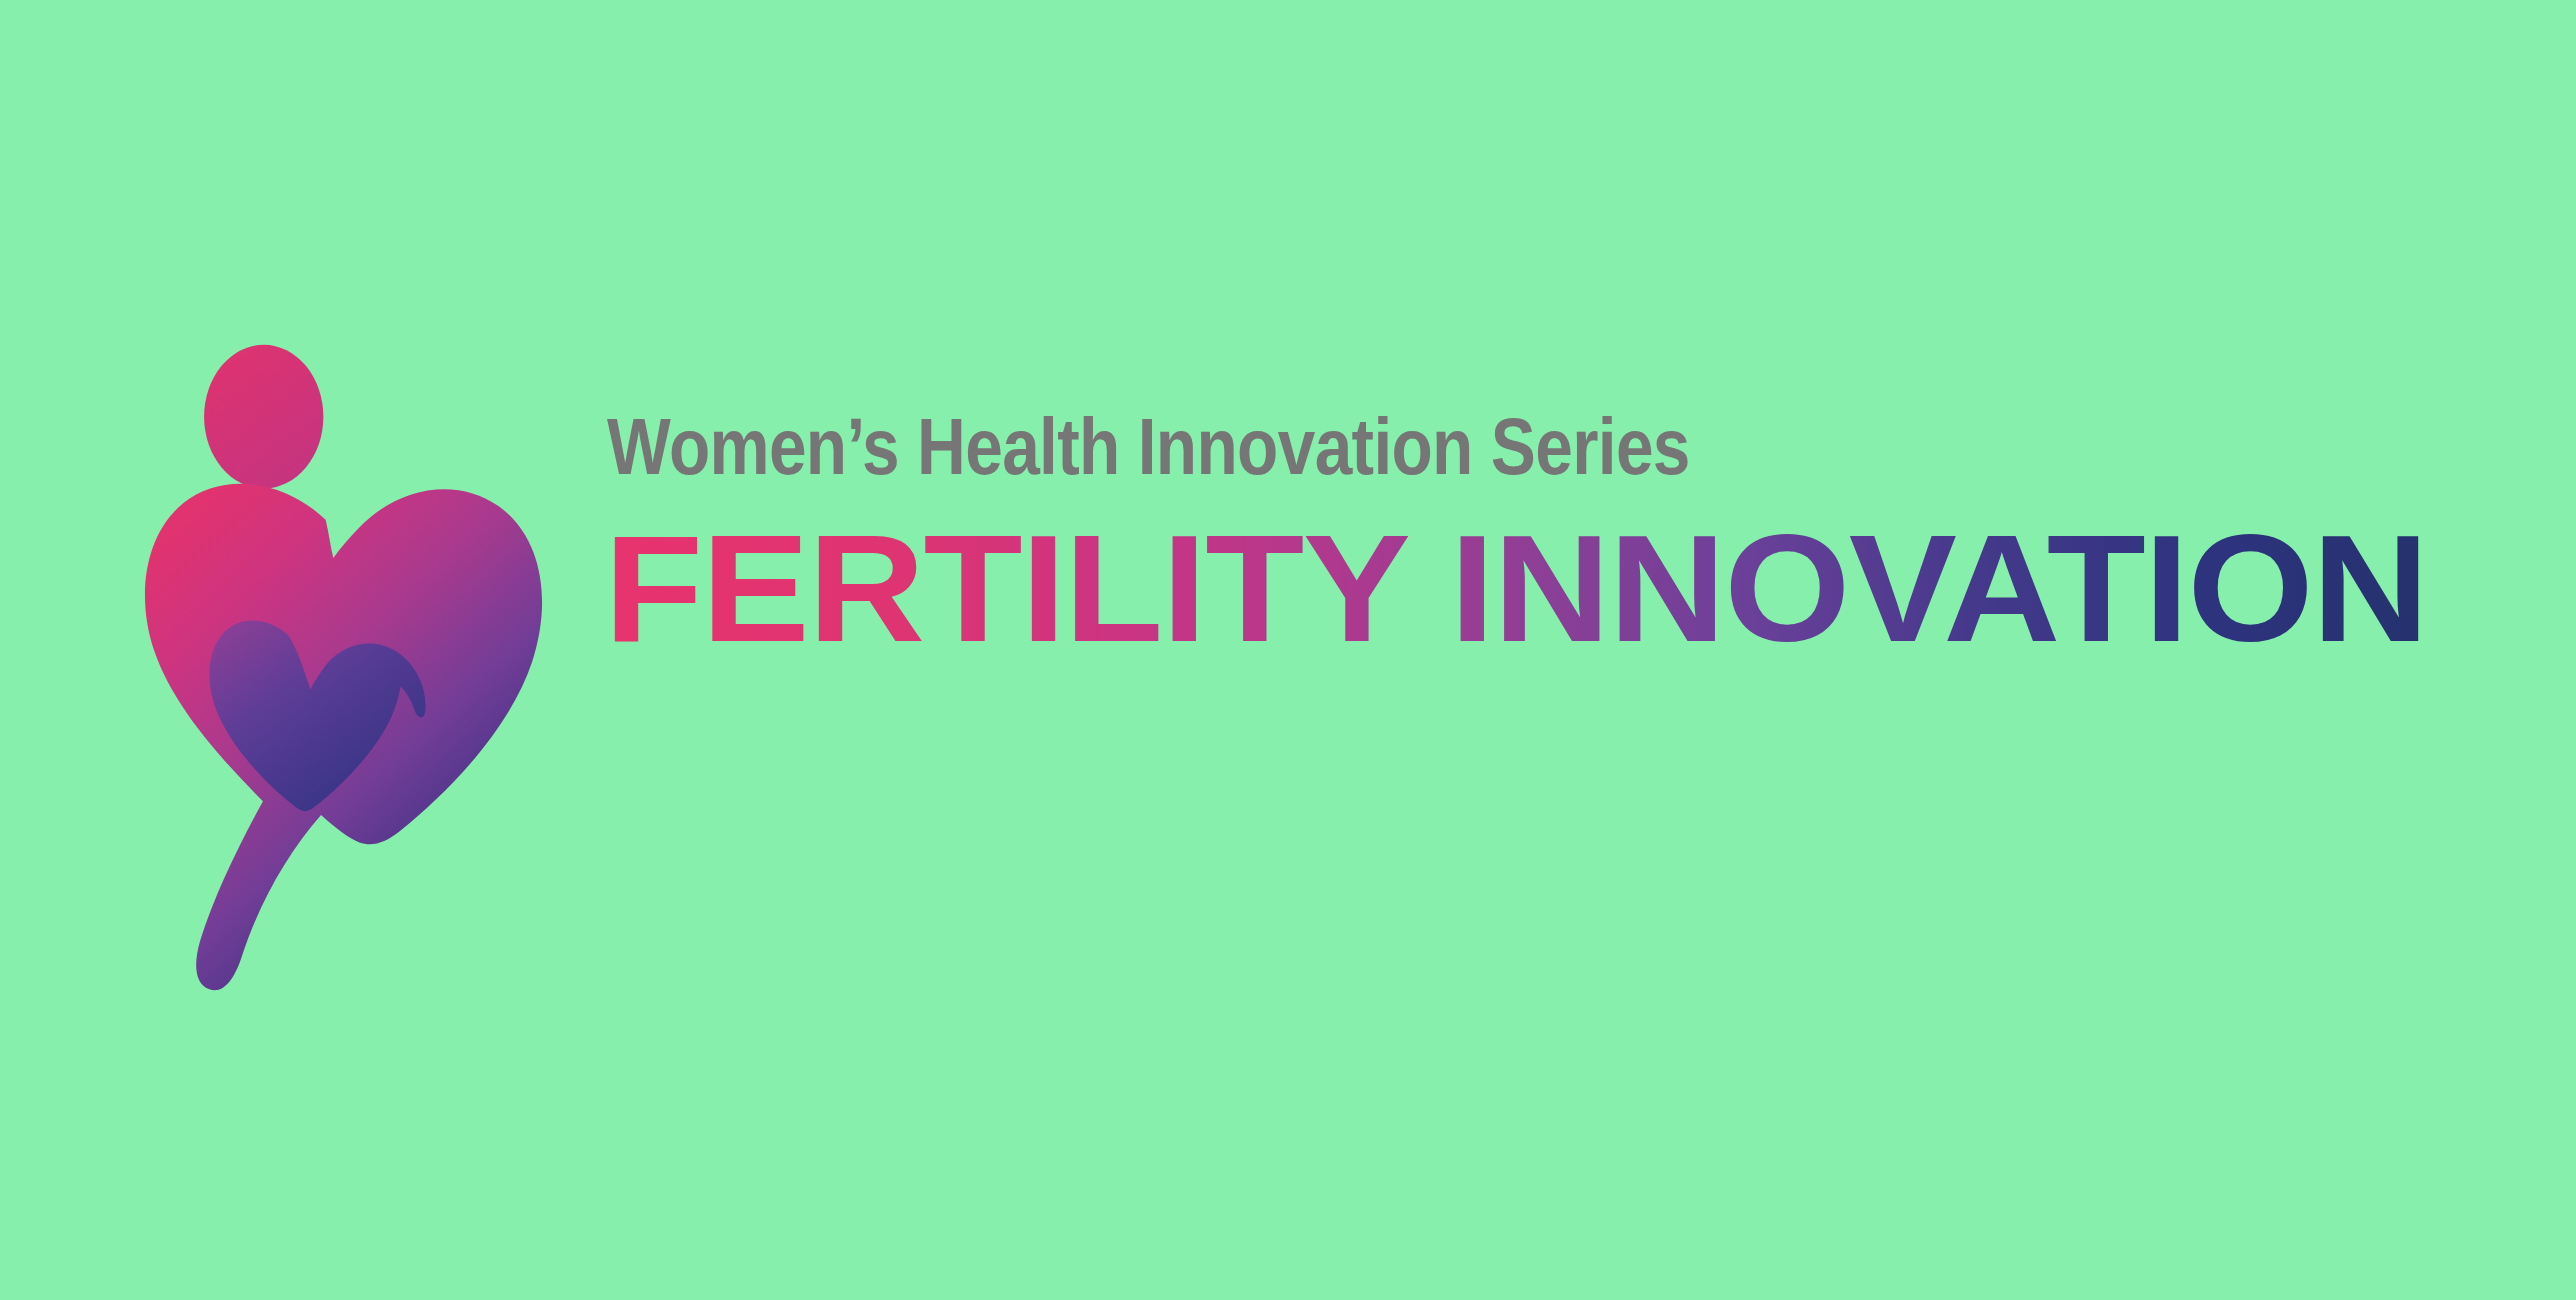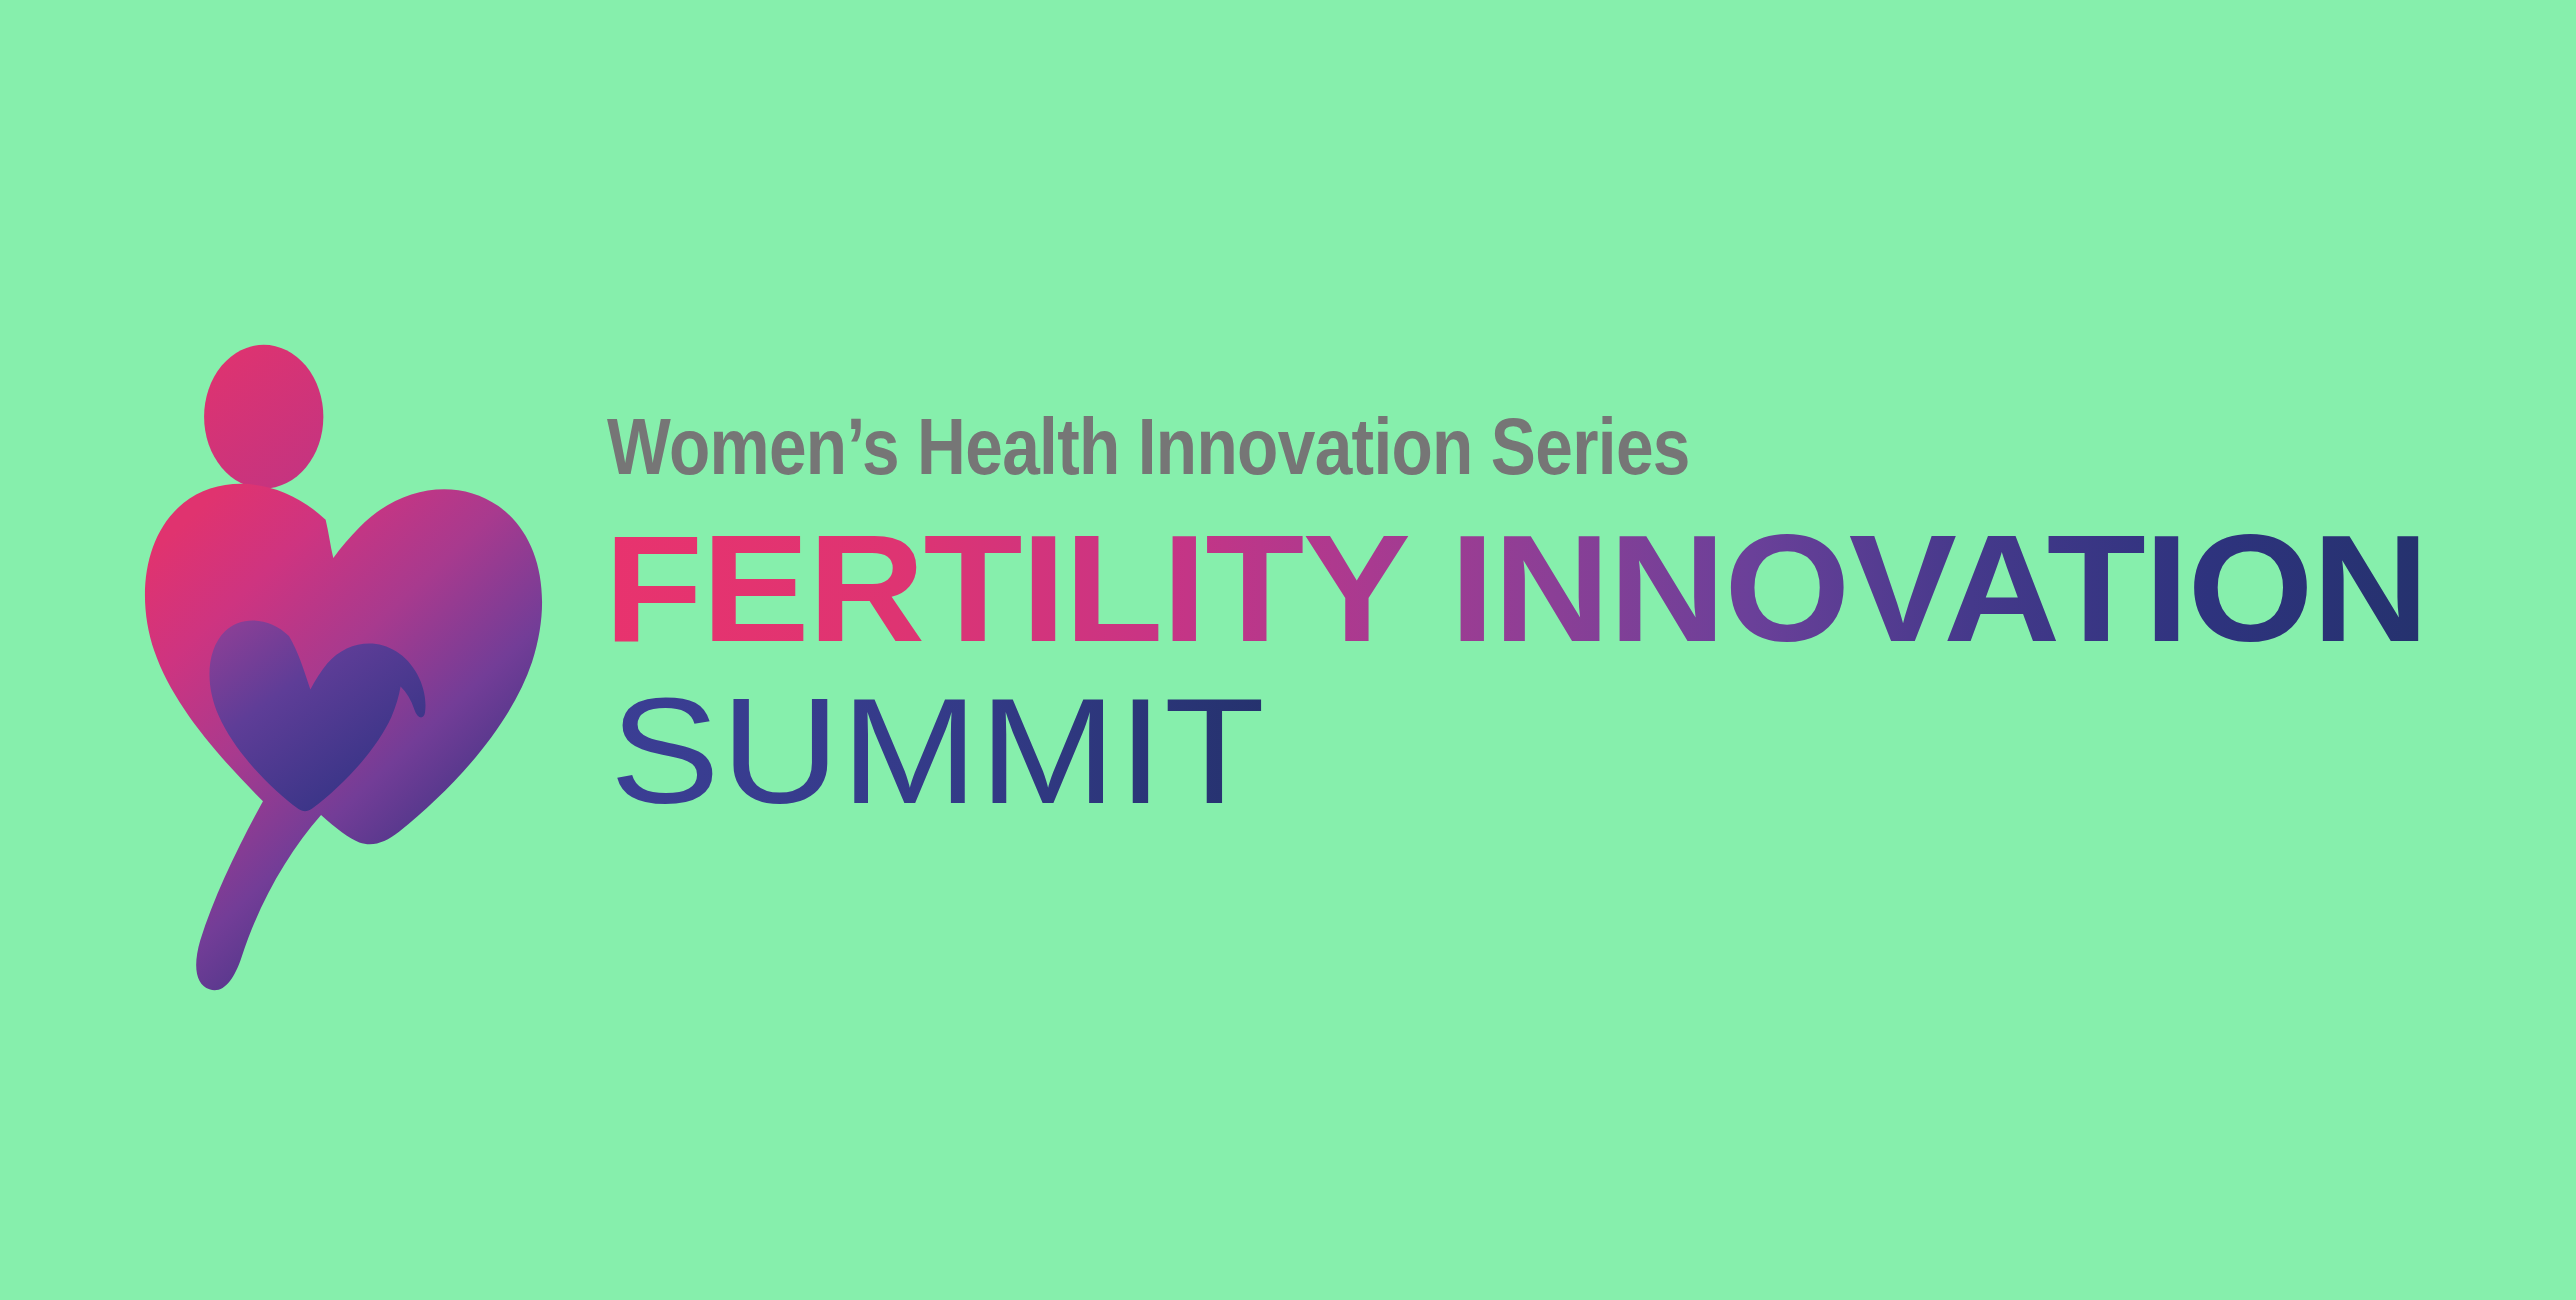--- a/index.html
+++ b/index.html
@@ -196,28 +196,16 @@
             <stop offset="63%" stop-color="#6A4099"></stop>
             <stop offset="75%" stop-color="#45398B"></stop>
             <stop offset="88%" stop-color="#2E337E"></stop>
             <stop offset="100%" stop-color="#25326E"></stop>
           </linearGradient>
         </defs>
         <text class="title-text" x="0" y="170" fill="url(#titleGrad)" textLength="2385" lengthAdjust="spacingAndGlyphs">FERTILITY INNOVATION</text>
       </svg>
     </div>
 
-    <div class="summit-line">
-      <svg width="688" height="164" viewBox="0 0 900 215" xmlns="http://www.w3.org/2000/svg">
-        <defs>
-          <linearGradient id="summitGrad" x1="0" y1="0" x2="1" y2="0">
-            <stop offset="0%" stop-color="#3B3E94"></stop>
-            <stop offset="55%" stop-color="#333A87"></stop>
-            <stop offset="100%" stop-color="#25326E"></stop>
-          </linearGradient>
-        </defs>
-        <text class="summit-text" x="0" y="178" fill="url(#summitGrad)" textLength="860" lengthAdjust="spacingAndGlyphs">SUMMIT</text>
-      </svg>
-    </div>
 
   </div>
 </div>
 
 
 </body></html>

